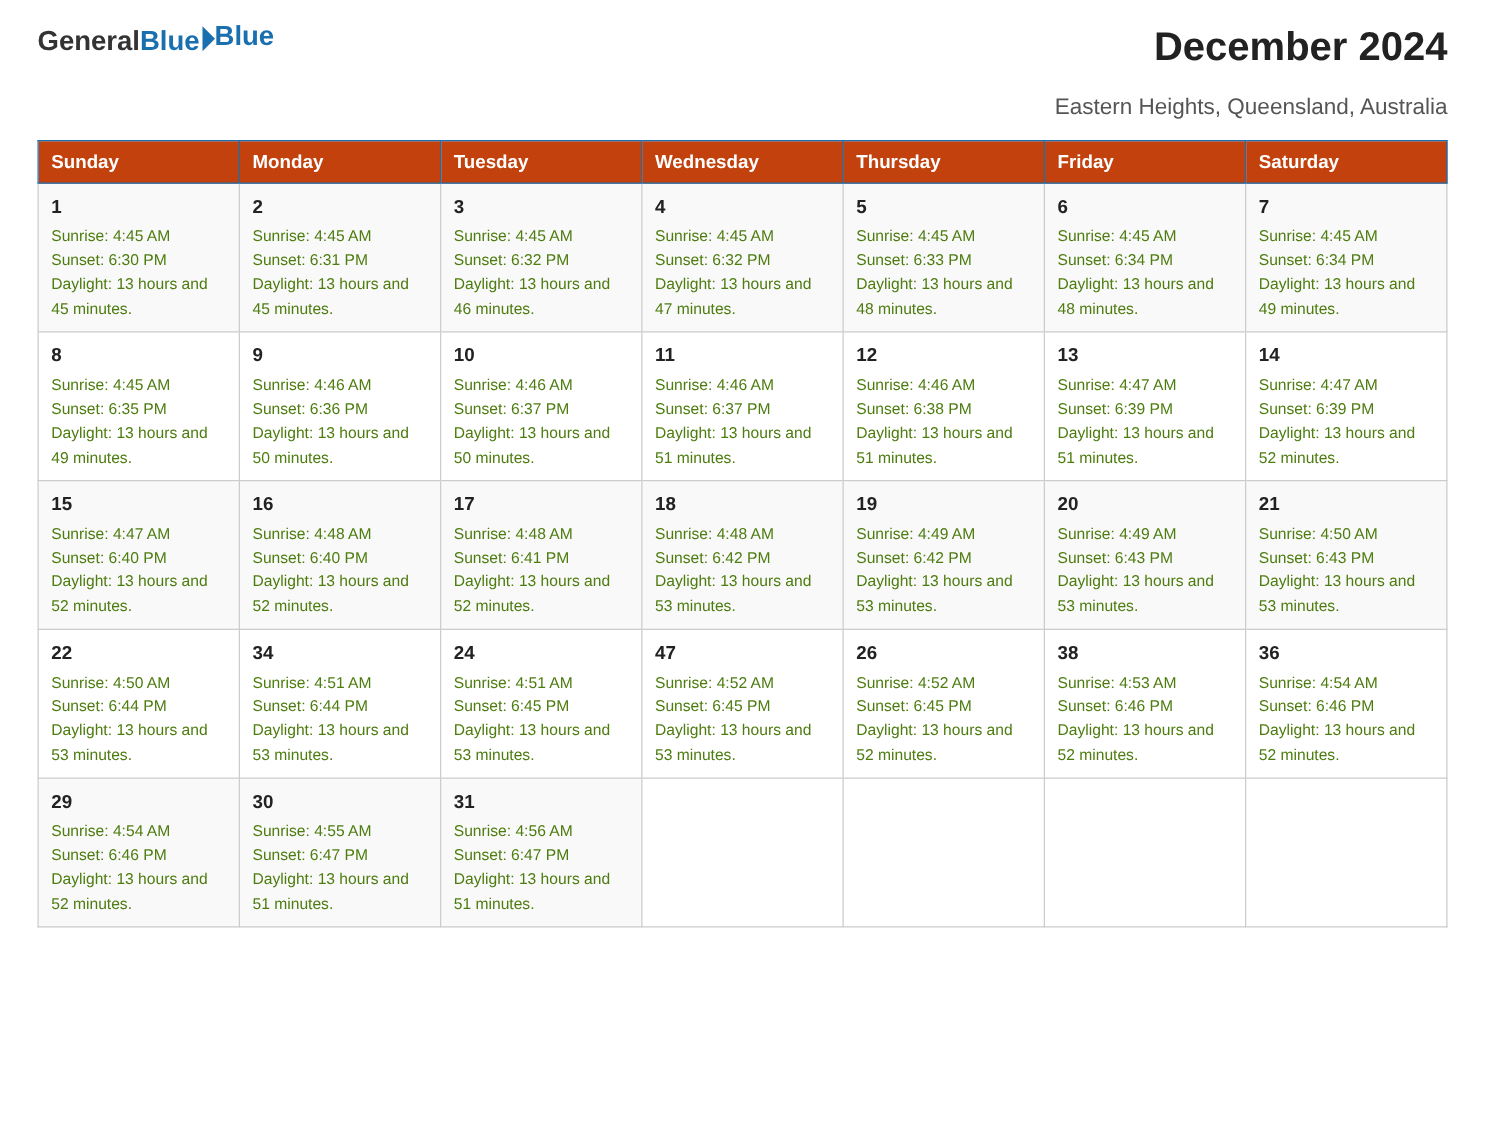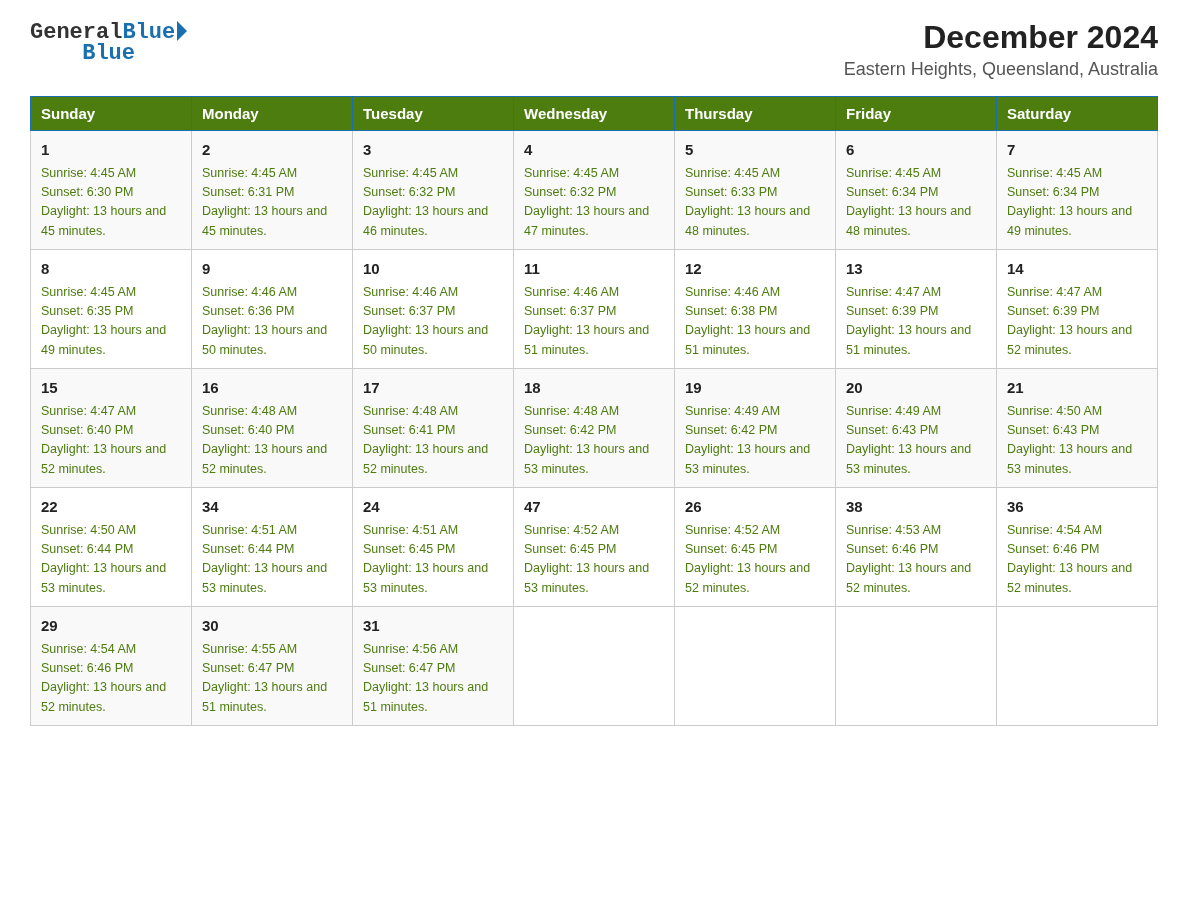--- a/index.html
+++ b/index.html
@@ -12,23 +12,22 @@
       min-height: 918px;
     }
     .header-area {
       display: flex;
       justify-content: space-between;
       align-items: flex-start;
       margin-bottom: 16px;
     }
     .logo {
       display: flex;
-      flex-direction: column;
-      align-items: center;
-      font-family: Liberation Mono, monospace;
+      flex-direction: row;
+      align-items: flex-start;
     }
     .logo-text {
       display: flex;
       align-items: center;
       font-size: 22px;
       font-weight: bold;
     }
     .logo-general {
       color: #333;
     }
@@ -57,28 +56,28 @@
     .month-title {
       font-size: 32px;
       font-weight: bold;
       color: #222;
       line-height: 1.1;
       text-align: right;
     }
     .location {
       font-size: 18px;
       color: #555;
-      margin-top: 4px;
+      margin-top: 20px;
     }
     table {
       width: 100%;
       border-collapse: collapse;
     }
     thead tr th {
-      background-color: #4d7c0f;
+      background-color: #c2410c;
       color: #fff;
       font-size: 15px;
       font-weight: bold;
       padding: 8px 10px;
       text-align: left;
       border: 1px solid #1a6faf;
     }
     tbody tr td {
       vertical-align: top;
       padding: 8px 10px;

